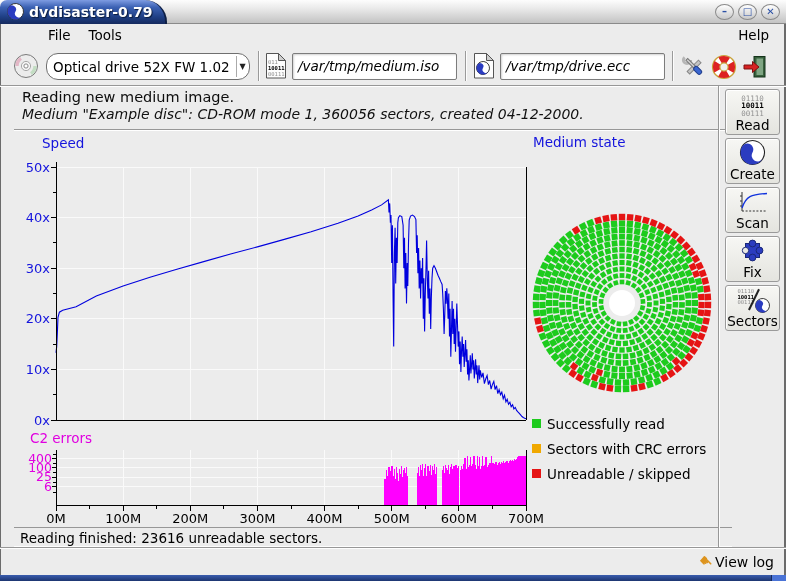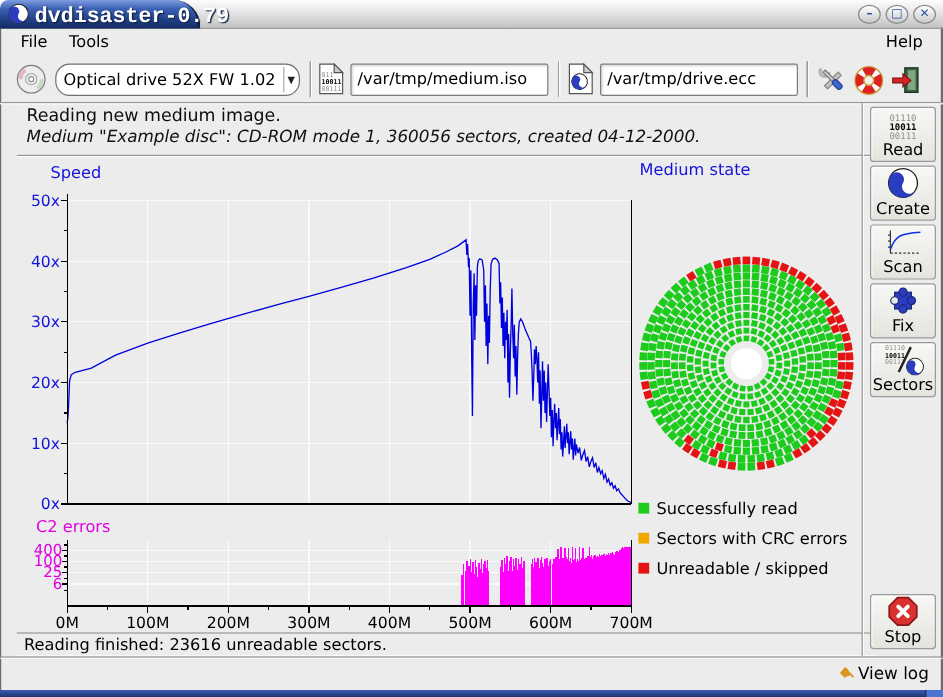--- a/index.html
+++ b/index.html
@@ -4,39 +4,39 @@
 <style>
   * { box-sizing: border-box; }
   body { margin:0; background:#555; font-family:"DejaVu Sans","Liberation Sans",sans-serif; }
   .window { position:relative; width:786px; height:581px; background:#ececec; overflow:hidden;
             box-shadow: inset 1px 0 0 #6b6b6b, inset -2px 0 0 #6b6b6b; }
   
   .titlebar { position:relative; height:24px; background:linear-gradient(#fdfdfd,#e8e8e8 40%,#c3c3c3); border-bottom:1px solid #8a8a8a; }
   .title-tab { position:absolute; left:0; top:0; width:167px; height:24px;
     background:linear-gradient(180deg,#7e9ce2 0%,#3c62b4 30%,#1f3f85 70%,#152a5e 100%);
     border-radius:7px 22px 0 0; border-right:2px solid #0e1f45; }
-  .title-text { position:absolute; left:29px; top:4px; color:#fff; font-weight:bold; font-size:18px; text-shadow:1px 1px 1px #0a1a3a;font-family:Liberation Mono, monospace; }
+  .title-text { position:absolute; left:29px; top:4px; color:#fff; font-weight:bold; font-size:14px; text-shadow:1px 1px 1px #0a1a3a; }
   .title-icon { position:absolute; left:7px; top:3px; }
   .win-btns { position:absolute; right:6px; top:4px; display:flex; gap:4px; }
   .win-btn { width:19px; height:16px; border-radius:50%; border:1px solid #8a8a8a;
     background:linear-gradient(#ffffff,#c9c9c9); color:#2b50a5; font-size:10px; font-weight:bold;
     display:flex; align-items:center; justify-content:center; line-height:1; }
   
-  .menubar { height:22px; display:flex; align-items:center; padding:0 8px; font-size:13.5px; }
+  .menubar { height:22px; display:flex; align-items:center; padding:0 8px; font-size:13.5px;margin-left:31px; }
   .menu-item { padding:2px 9px; }
   .menu-help { margin-left:auto; }
   
   .toolbar { position:relative; height:40px; border-bottom:1px solid #979797; box-shadow:0 1px 0 #fff; }
   .tb-abs { position:absolute; top:7px; }
   .combo { display:flex; align-items:center; height:27px; background:#fff; border:1px solid #6f6f6f; border-radius:12px; font-size:13.5px; }
   .combo-label { flex:1; padding:0 6px; white-space:nowrap; }
   .combo-sep { width:1px; height:21px; background:#aaa; }
   .combo-arrow { width:17px; text-align:center; font-size:8px; color:#222; }
   .entry { height:27px; background:#fff; border:1px solid #7c7c7c; border-radius:2px; padding:4px 5px 0 5px;
-    font-size:13.5px; box-shadow:inset 1px 1px 2px rgba(0,0,0,.18); white-space:nowrap; overflow:hidden; }
+    font-size:13.5px; box-shadow:inset 1px 1px 2px rgba(0,0,0,.18); white-space:nowrap; overflow:hidden;font-style:italic; }
   .tb-sep { width:2px; height:30px; top:5px; background:linear-gradient(90deg,#9a9a9a 50%,#fdfdfd 50%); }
   .tb-icon { cursor:default; }
   
   .content { position:relative; height:461px; }
   .left-pane { position:absolute; left:14px; top:0; width:574px; height:461px; }
   .header { position:absolute; left:0; top:0; width:718px; height:44px; border-bottom:1px solid #979797; box-shadow:0 1px 0 #fff; padding:3px 0 0 8px; }
   .header-line1 { font-size:14.5px; color:#0d0d0d; }
   .header-line2 { font-size:14px; font-style:italic; color:#111; margin-top:1px; }
   
   #charts { position:absolute; left:0; top:44px; }
@@ -965,27 +965,20 @@
                 <circle cx="7.5" cy="7.5" r="7" fill="#fff" stroke="#222" stroke-width="0.8"></circle>
                 <path d="M 7.5,0.5 A 7,7 0 0 1 7.5,14.5 A 3.5,3.5 0 0 1 7.5,7.5 A 3.5,3.5 0 0 0 7.5,0.5 Z" fill="#2b3cc0"></path>
                 <circle cx="7.5" cy="4" r="1.1900000000000002" fill="#fff"></circle>
                 <circle cx="7.5" cy="11" r="1.1900000000000002" fill="#2b3cc0"></circle>
               </g>
             </svg>
         </div>
         <div class="blabel">Sectors</div>
       </div>
       <div class="spacer"></div>
-      <div class="side-btn stop-btn">
-        <svg width="27" height="27">
-          <polygon points="9,2 18,2 25,9 25,18 18,25 9,25 2,18 2,9" fill="#d93030" stroke="#8c1515" stroke-width="1.4"></polygon>
-          <path d="M9.5,9.5 L17.5,17.5 M17.5,9.5 L9.5,17.5" stroke="#fff" stroke-width="3.2" stroke-linecap="round"></path>
-        </svg>
-        <div class="blabel">Stop</div>
-      </div>
     </div>
   </div>
 
   <div class="viewlog-bar">
     <span class="hand-icon">☛</span>
     <span>View log</span>
   </div>
   <div class="bottom-border">
     <div class="resize-grip"></div>
   </div>

